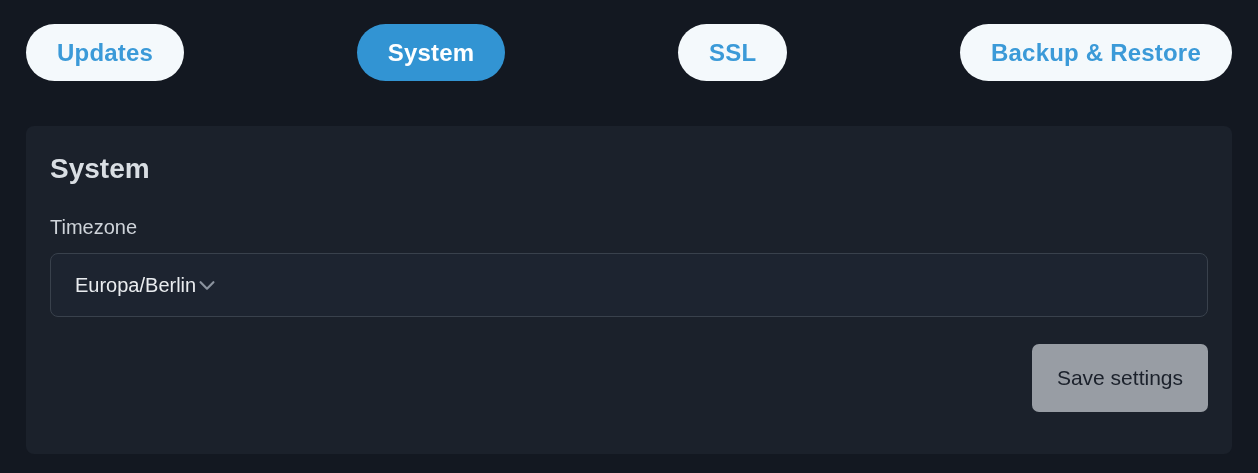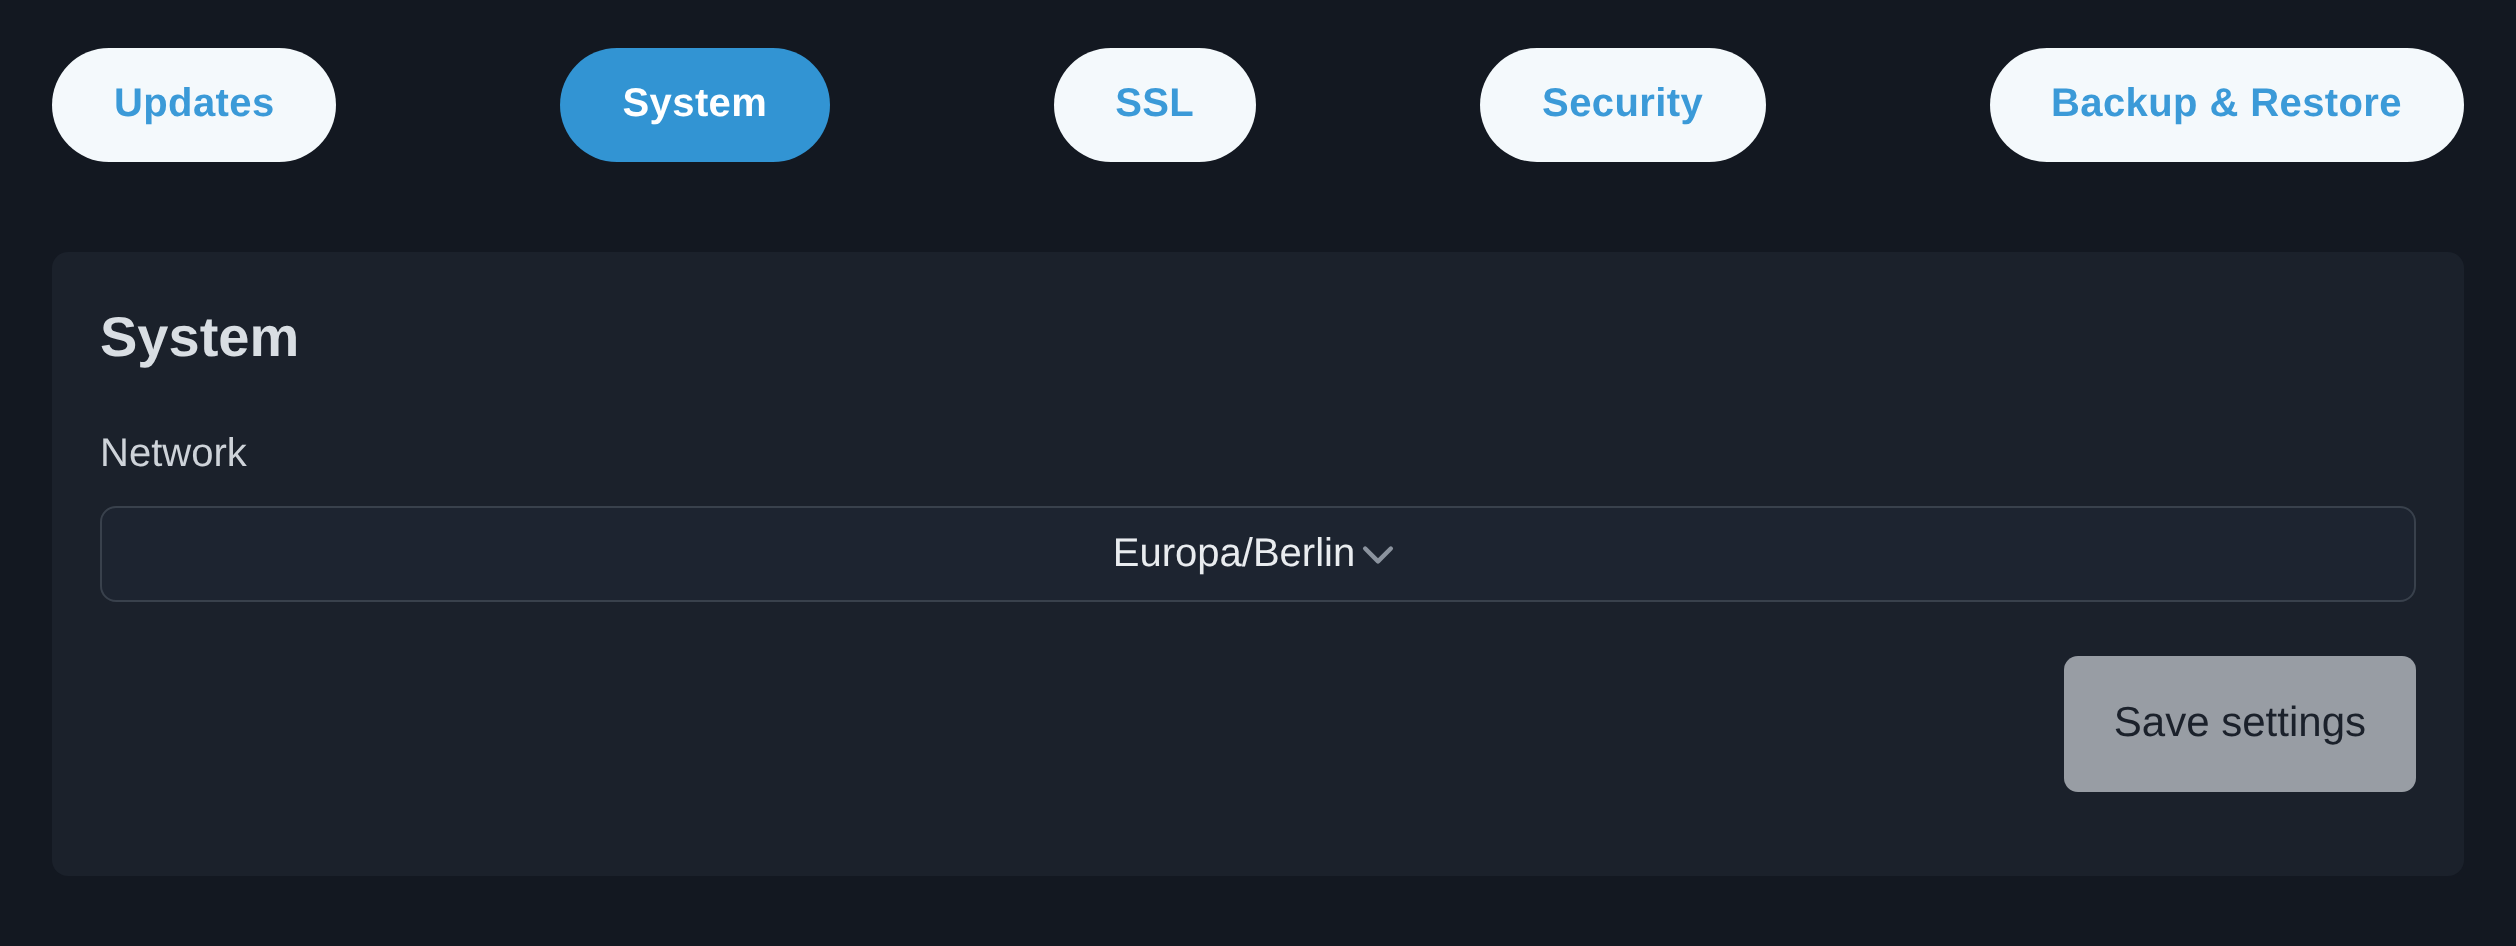--- a/index.html
+++ b/index.html
@@ -35,21 +35,21 @@
     padding: 24px 26px 0 26px;
   }
   .tab {
     height: 57px;
     padding: 0 31px;
     border: none;
     border-radius: 29px;
     background: var(--tab-bg);
     color: var(--tab-text);
     font-family: "Liberation Sans", sans-serif;
-    font-size: 20px;
+    font-size: 24px;
     font-weight: 700;
     letter-spacing: 0.2px;
     display: flex;
     align-items: center;
     justify-content: center;
     cursor: pointer;
     white-space: nowrap;
   }
   .tab.active {
     background: var(--tab-active-bg);
@@ -72,27 +72,27 @@
   }
   .field-label {
     display: block;
     color: var(--label-color);
     font-size: 20px;
     font-weight: 400;
     line-height: 24px;
     margin-bottom: 14px;
   }
   .select {
-    height: 48px;
+    height: 64px;
     background: var(--select-bg);
     border: 1px solid var(--select-border);
     border-radius: 8px;
     display: flex;
     align-items: center;
-    justify-content: center;
+    justify-content: flex-start;
     padding: 0 26px 0 24px;
     cursor: pointer;
   }
   .select-value {
     color: var(--value-color);
     font-size: 20px;
   }
   .chevron {
     width: 22px;
     height: 22px;
@@ -116,28 +116,27 @@
     cursor: pointer;
   }
 </style>
 </head>
 <body>
 
 <nav class="tabs">
   <button class="tab">Updates</button>
   <button class="tab active">System</button>
   <button class="tab">SSL</button>
-  <button class="tab">Security</button>
   <button class="tab">Backup &amp; Restore</button>
 </nav>
 
 <section class="card">
   <h2 class="card-title">System</h2>
 
-  <label class="field-label">Network</label>
+  <label class="field-label">Timezone</label>
 
   <div class="select">
     <span class="select-value">Europa/Berlin</span>
     <svg class="chevron" viewBox="0 0 24 24" fill="none">
       <polyline points="5 9 12 16 19 9" stroke="var(--chevron-color)" stroke-width="2.4" stroke-linecap="round" stroke-linejoin="round"></polyline>
     </svg>
   </div>
 
   <div class="actions">
     <button class="save-btn">Save settings</button>

